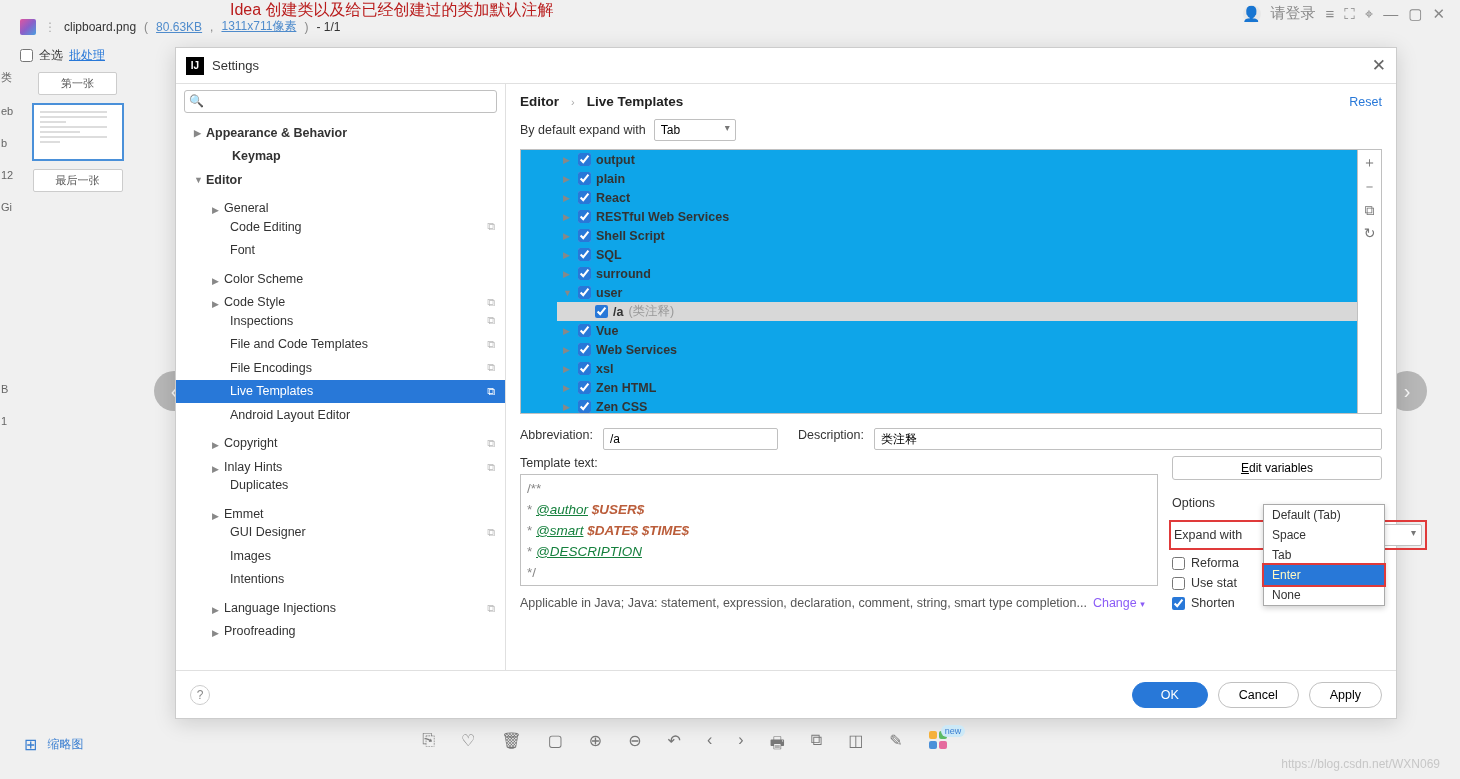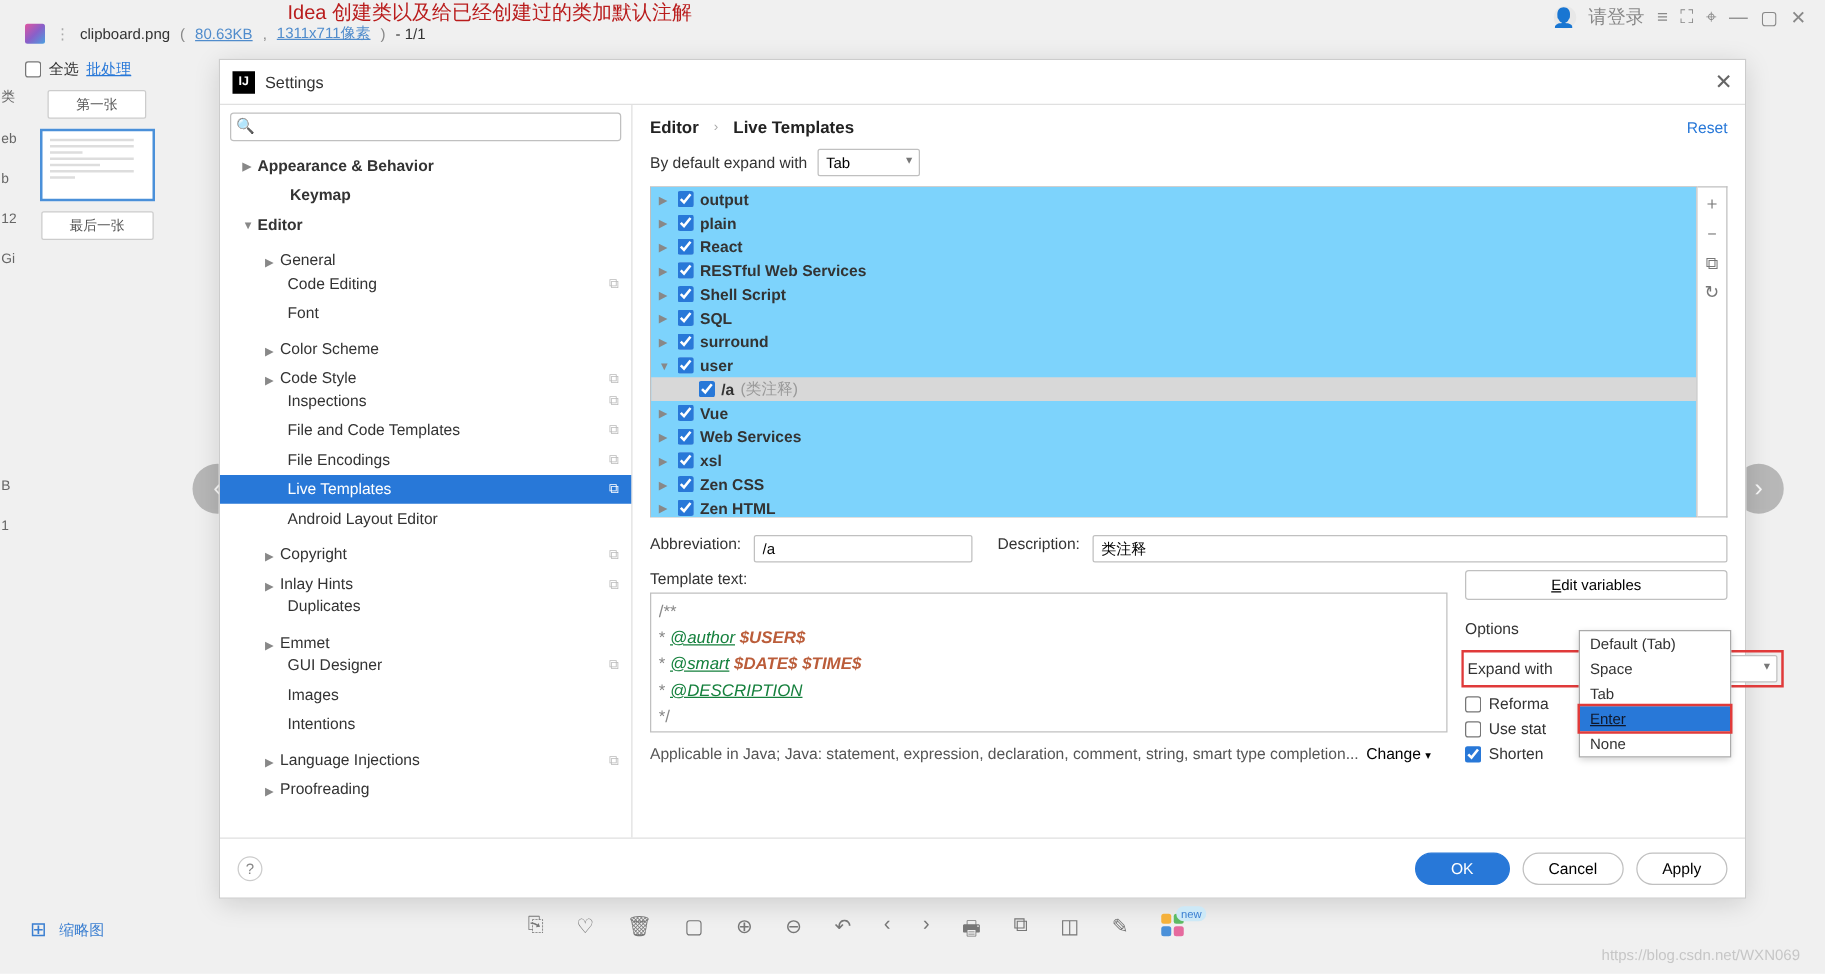--- a/index.html
+++ b/index.html
@@ -69,21 +69,21 @@
 .breadcrumb { font-size: 13.5px; color: #222; font-weight: 600; margin-bottom: 10px; display: flex; align-items: center; gap: 12px; }
 .breadcrumb .sep { color: #aaa; font-weight: normal; font-size: 11px; }
 .breadcrumb .reset { margin-left: auto; color: #2878d8; font-weight: normal; font-size: 12.5px; cursor: pointer; }
 
 .expand-row { display: flex; align-items: center; gap: 8px; font-size: 12.5px; margin-bottom: 8px; }
 select.native { height: 22px; border: 1px solid #c0c0c0; border-radius: 2px; background: #fff; font-size: 12px; padding: 0 20px 0 6px; appearance: none; position: relative; }
 .select-wrap { position: relative; display: inline-block; }
 .select-wrap::after { content: "▾"; position: absolute; right: 6px; top: 3px; color: #777; font-size: 10px; pointer-events: none; }
 
 .template-area { display: flex; gap: 0; height: 265px; }
-.template-list { flex: 1; border: 1px solid #c0c0c0; overflow-y: auto; background: #7dd3fc; }
+.template-list { flex: 1; border: 1px solid #c0c0c0; overflow-y: auto; background: #0ea5e9; padding-left: 36px; }
 .tpl-item { display: flex; align-items: center; height: 19px; font-size: 12.5px; padding-left: 6px; gap: 5px; }
 .tpl-item .arrow { width: 10px; color: #888; font-size: 9px; }
 .tpl-item .arrow.collapsed::before { content: "▶"; }
 .tpl-item .arrow.expanded::before { content: "▼"; }
 .tpl-item input[type=checkbox] { accent-color: #2878d8; width: 13px; height: 13px; }
 .tpl-item .name { font-weight: 600; }
 .tpl-item.child { padding-left: 38px; }
 .tpl-item.child.selected { background: #d8d8d8; }
 .tpl-item .hint { color: #999; font-weight: normal; }
 
@@ -101,25 +101,25 @@
 .code-line .var { color: #bb5d3a; font-style: italic; font-weight: 600; }
 
 .options-col { width: 210px; position: relative; }
 .edit-vars-btn { width: 100%; height: 24px; border: 1px solid #c0c0c0; background: #fff; border-radius: 3px; font-size: 12px; cursor: pointer; }
 .options-title { margin-top: 16px; font-size: 12.5px; margin-bottom: 10px; }
 .opt-row { display: flex; align-items: center; gap: 6px; font-size: 12.5px; margin-bottom: 6px; }
 .opt-row input[type=checkbox] { accent-color: #2878d8; }
 .red-box { border: 2.5px solid #e03a3a; }
 .expand-dropdown { position: absolute; right: -3px; top: 48px; width: 122px; border: 1px solid #aaa; background: #fff; box-shadow: 0 2px 6px rgba(0,0,0,.2); z-index: 10; }
 .expand-dropdown .dd-item { height: 20px; display: flex; align-items: center; padding: 0 8px; font-size: 12px; cursor: pointer; }
-.expand-dropdown .dd-item.sel { background: #2878d8; color: #0f172a; position: relative; text-decoration: underline; }
+.expand-dropdown .dd-item.sel { background: #2878d8; color: #fef9c3; position: relative; }
 .red-box-dd { outline: 2.5px solid #e03a3a; }
 
 .applicable-row { font-size: 12.5px; color: #555; margin-top: 10px; display: flex; align-items: center; gap: 6px; }
-.applicable-row .change-link { color: #000000; cursor: pointer; }
+.applicable-row .change-link { color: #8b5cf6; cursor: pointer; }
 
 .dialog-footer { height: 48px; border-top: 1px solid #e0e0e0; display: flex; align-items: center; padding: 0 14px; gap: 10px; }
 .dialog-footer .help { width: 20px; height: 20px; border: 1px solid #ccc; border-radius: 50%; display: flex; align-items: center; justify-content: center; color: #888; font-size: 12px; cursor: pointer; }
 .footer-spacer { flex: 1; }
 .btn { height: 26px; padding: 0 20px; border: 1px solid #c0c0c0; border-radius: 13px; background: #fff; font-size: 12.5px; cursor: pointer; }
 .btn.primary { background: #2878d8; color: #fff; border-color: #2878d8; padding: 0 28px; }
 
 .watermark { position: absolute; right: 20px; bottom: 8px; color: rgba(120,120,120,.35); font-size: 12px; }
 .avatar-icon { width: 18px; height: 18px; border-radius: 50%; background: #e8e8e8; display: inline-flex; align-items: center; justify-content: center; color: #bbb; }
 </style>
@@ -367,26 +367,26 @@
               <span class="name">Web Services</span>
             </div>
             <div class="tpl-item">
               <span class="arrow collapsed"></span>
               <input type="checkbox" checked="" style="">
               <span class="name">xsl</span>
             </div>
             <div class="tpl-item">
               <span class="arrow collapsed"></span>
               <input type="checkbox" checked="" style="">
+              <span class="name">Zen HTML</span>
+            </div>
+            <div class="tpl-item">
+              <span class="arrow collapsed"></span>
+              <input type="checkbox" checked="" style="">
               <span class="name">Zen CSS</span>
-            </div>
-            <div class="tpl-item">
-              <span class="arrow collapsed"></span>
-              <input type="checkbox" checked="" style="">
-              <span class="name">Zen HTML</span>
             </div>
           </div>
         <div class="template-tools">
           <span>＋</span>
           <span>－</span>
           <span>⧉</span>
           <span>↻</span>
         </div>
       </div>
       <div class="form-row">

